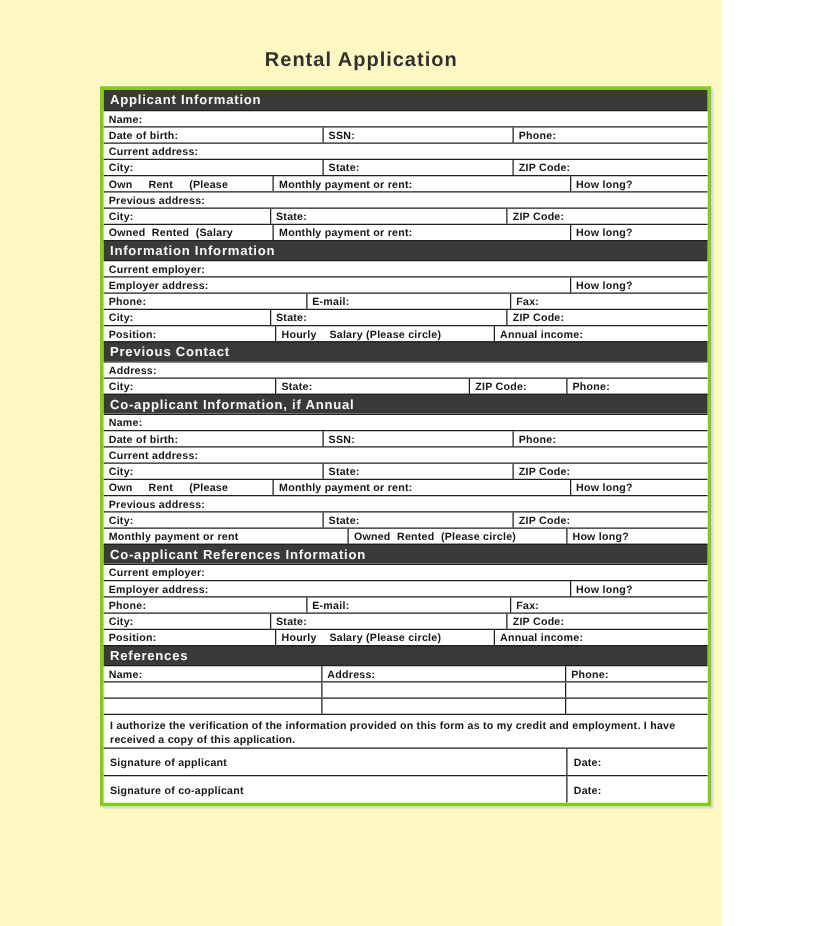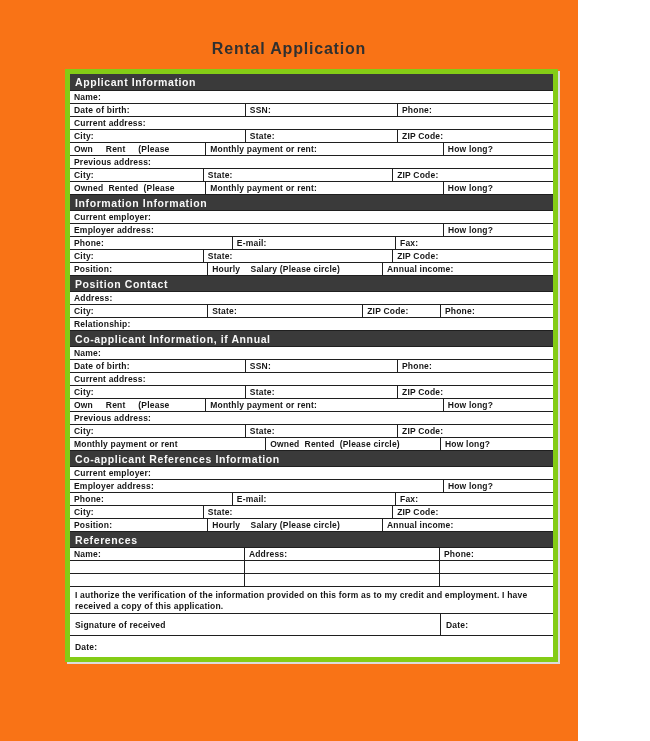--- a/index.html
+++ b/index.html
@@ -1,27 +1,27 @@
 <!DOCTYPE html>
 <html><head>
 <meta charset="utf-8">
 <style>
   html,body { margin:0; padding:0; background:#ffffff; }
   .page {
-    position:relative; width:578px; height:741px; background:#f97316;
+    position:relative; width:578px; height:741px; background:#fef9c3;
     font-family:"Liberation Sans", sans-serif; overflow:hidden;
   }
   .title {
     position:absolute; top:40px; left:0; width:100%; text-align:center;
     font-size:16px; font-weight:bold; color:#303030; letter-spacing:0.8px;
     margin:0;
   }
   .form {
-    position:absolute; left:65px; top:69px; width:483px;
-    border:5px solid #84cc16; background:#ffffff;
+    position:absolute; left:80px; top:69px; width:483px;
+    border:3px solid #84cc16; background:#ffffff;
     box-shadow:2px 2px 0 #dcdcdc;
   }
   .form > :first-child { border-top:none; }
   .sec-header {
     box-sizing:border-box; height:16px; border-top:1px solid #1f1f1f;
     background:#3a3a3a; color:#f8f8f8; font-weight:bold; font-size:10.5px;
     line-height:16px; padding-left:5px; letter-spacing:0.6px;
   }
   .frow {
     display:flex; box-sizing:border-box; height:13px;
@@ -103,21 +103,21 @@
         </div>
         <div class="fcell" style="width: 39.2%;">
           <span class="clabel">State:</span>
         </div>
         <div class="fcell" style="width: 33.3%;">
           <span class="clabel">ZIP Code:</span>
         </div>
       </div>
       <div class="frow">
         <div class="fcell" style="width: 28%;">
-          <span class="clabel">Owned  Rented  (Please</span>
+          <span class="clabel">Owned  Rented  (Salary</span>
         </div>
         <div class="fcell" style="width: 49.2%;">
           <span class="clabel">Monthly payment or rent:</span>
         </div>
         <div class="fcell" style="width: 22.8%;">
           <span class="clabel">How long?</span>
         </div>
       </div>
       <div class="sec-header">Information Information</div>
       <div class="frow">
@@ -159,43 +159,38 @@
         <div class="fcell" style="width: 28.4%;">
           <span class="clabel">Position:</span>
         </div>
         <div class="fcell" style="width: 36.2%;">
           <span class="clabel">Hourly    Salary (Please circle)</span>
         </div>
         <div class="fcell" style="width: 35.4%;">
           <span class="clabel">Annual income:</span>
         </div>
       </div>
-      <div class="sec-header">Position Contact</div>
+      <div class="sec-header">Previous Contact</div>
       <div class="frow">
         <div class="fcell" style="width: 100%;">
           <span class="clabel">Address:</span>
         </div>
       </div>
       <div class="frow">
         <div class="fcell" style="width: 28.4%;">
           <span class="clabel">City:</span>
         </div>
         <div class="fcell" style="width: 32.1%;">
           <span class="clabel">State:</span>
         </div>
         <div class="fcell" style="width: 16.1%;">
           <span class="clabel">ZIP Code:</span>
         </div>
         <div class="fcell" style="width: 23.4%;">
           <span class="clabel">Phone:</span>
-        </div>
-      </div>
-      <div class="frow">
-        <div class="fcell" style="width: 100%;">
-          <span class="clabel">Relationship:</span>
         </div>
       </div>
       <div class="sec-header">Co-applicant Information, if Annual</div>
       <div class="frow">
         <div class="fcell" style="width: 100%;">
           <span class="clabel">Name:</span>
         </div>
       </div>
       <div class="frow">
         <div class="fcell" style="width: 36.2%;">
@@ -343,25 +338,28 @@
           <span class="clabel"></span>
         </div>
       </div>
       <div class="frow row-auth">
         <div class="fcell" style="width: 100%;">
           <span class="clabel">I authorize the verification of the information provided on this form as to my credit and employment. I have received a copy of this application.</span>
         </div>
       </div>
       <div class="frow row-sig">
         <div class="fcell" style="width: 76.6%;">
-          <span class="clabel">Signature of received</span>
+          <span class="clabel">Signature of applicant</span>
         </div>
         <div class="fcell" style="width: 23.4%;">
           <span class="clabel">Date:</span>
         </div>
       </div>
       <div class="frow row-sig">
+        <div class="fcell" style="width: 76.6%;">
+          <span class="clabel">Signature of co-applicant</span>
+        </div>
         <div class="fcell" style="width: 23.4%;">
           <span class="clabel">Date:</span>
         </div>
       </div>
     </div>
 </div>
 
 </body></html>

